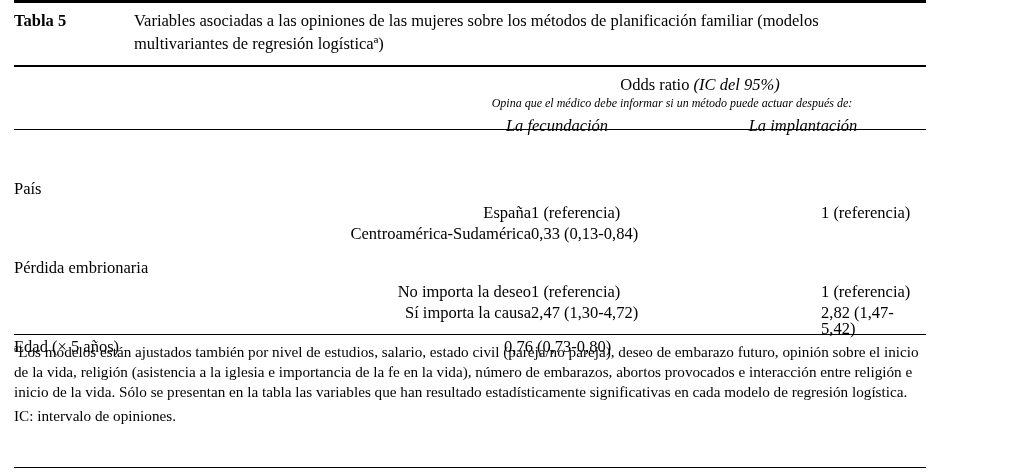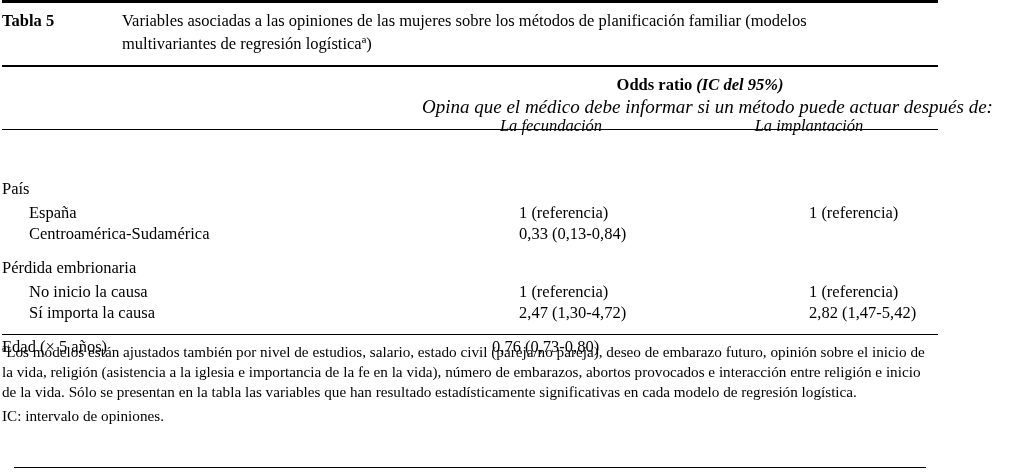--- a/index.html
+++ b/index.html
@@ -12,21 +12,21 @@
     height: 476px;
     font-family: "Liberation Serif", serif;
     color: #000000;
     overflow: hidden;
   }
   .page {
     position: relative;
     width: 940px;
     height: 476px;
     box-sizing: border-box;
-    padding: 0 2px;
+    padding: 0 14px;
   }
   .rule-thick {
     border-top: 3px solid #000;
     height: 0;
     margin: 0;
   }
   .rule-medium {
     border-top: 2px solid #000;
     height: 0;
     margin: 0;
@@ -72,33 +72,32 @@
     font-size: 16.5px;
   }
   .odds-head {
     position: absolute;
     left: 460px;
     right: 0;
     top: 8px;
     text-align: center;
     font-size: 16.5px;
     white-space: nowrap;
-    font-weight: bold;
   }
   .odds-head .ital {
     font-style: italic;
   }
   .opina-head {
     position: absolute;
     left: 420px;
     right: 16px;
     top: 29px;
     text-align: center;
     font-style: italic;
-    font-size: 19px;
+    font-size: 12px;
     white-space: nowrap;
   }
   .subheads {
     position: absolute;
     left: 420px;
     right: 0;
     top: 49px;
     display: flex;
     font-style: italic;
     font-size: 16.5px;
@@ -128,20 +127,21 @@
     margin-top: 40px;
   }
   .row .c-val {
     flex: 0 0 290px;
   }
   .row .c-val2 {
     flex: 1 1 auto;
   }
   .indent {
     padding-left: 27px;
+    text-align: right;
   }
   .spacer-sm {
     height: 13px;
   }
   .spacer-xs {
     height: 8px;
   }
 
   
   .footnotes {
@@ -205,21 +205,21 @@
     </div>
 
     <div class="spacer-sm"></div>
 
     <div class="row group">
       <div class="c-label">Pérdida embrionaria</div>
       <div class="c-val"></div>
       <div class="c-val2"></div>
     </div>
     <div class="row">
-      <div class="c-label indent">No inicio la causa</div>
+      <div class="c-label indent">No importa la deseo</div>
       <div class="c-val">1 (referencia)</div>
       <div class="c-val2">1 (referencia)</div>
     </div>
     <div class="row">
       <div class="c-label indent">Sí importa la causa</div>
       <div class="c-val">2,47 (1,30-4,72)</div>
       <div class="c-val2">2,82 (1,47-5,42)</div>
     </div>
 
     <div class="spacer-sm"></div>

